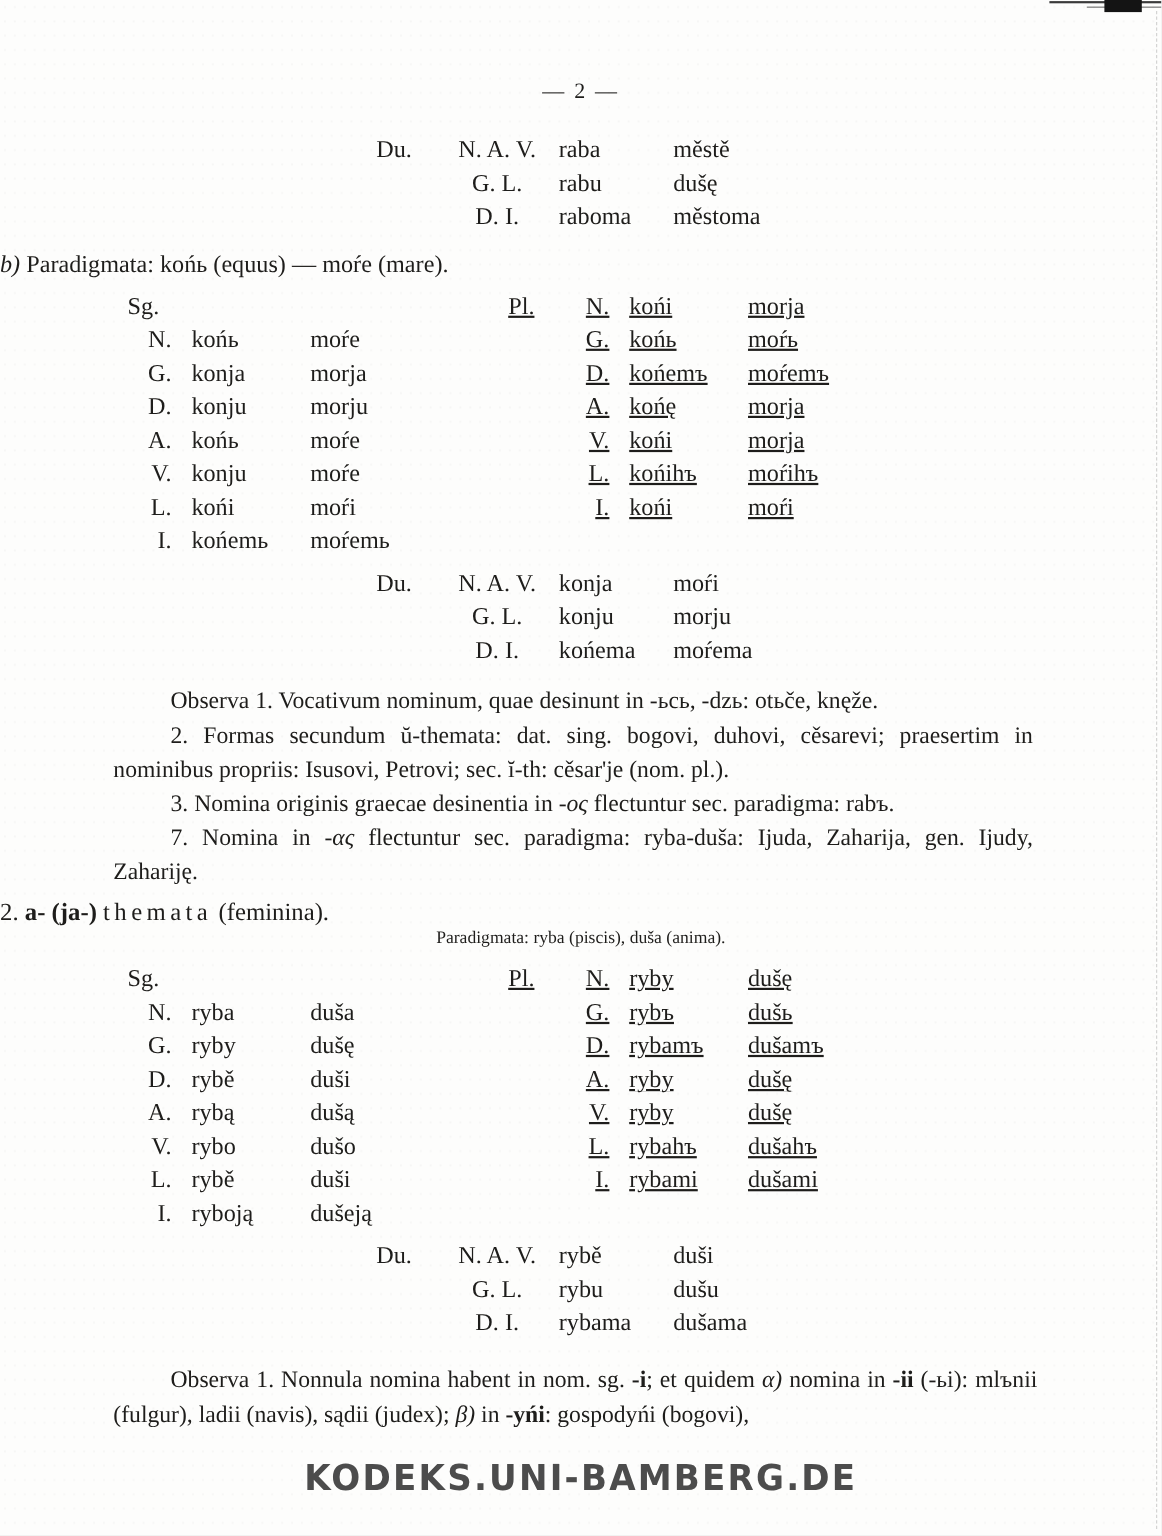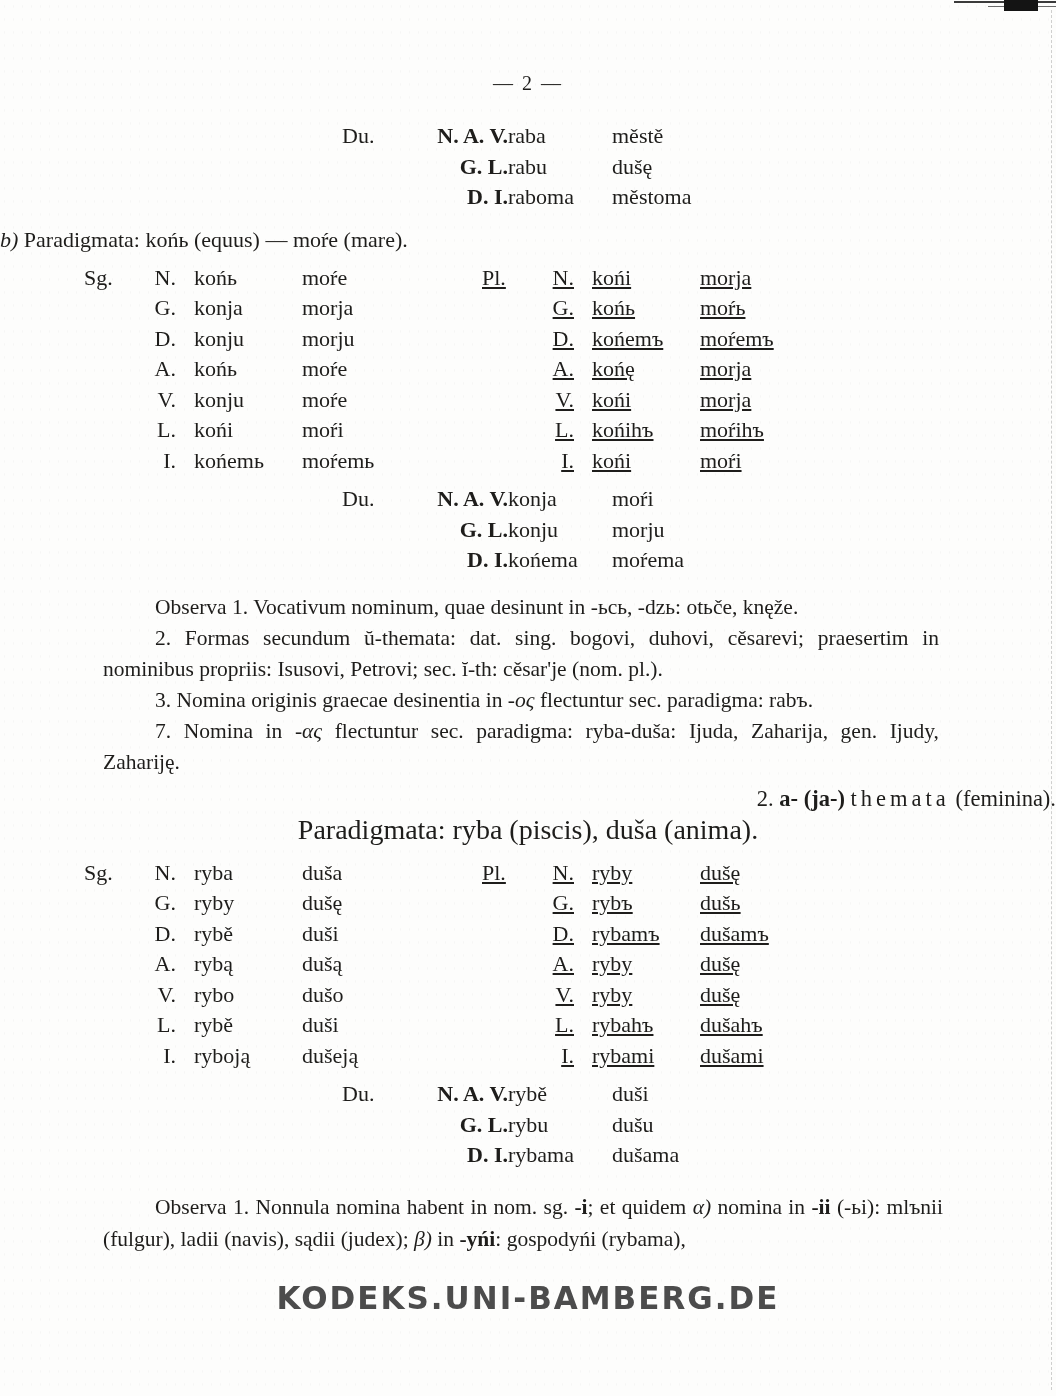--- a/index.html
+++ b/index.html
@@ -19,46 +19,46 @@
   .corner-line1 { position:absolute; top:1px; right:0; width:102px; height:2px; background:#3b3b3b; }
   .corner-line2 { position:absolute; top:6px; right:0; width:68px; height:1px; background:#6a6a6a; }
   .edge-dashes { position:absolute; top:10px; right:4px; height:1380px; width:0; border-left:1px dashed rgba(150,150,150,0.45); }
 
   .pageno { padding-top:72px; text-align:center; font-size:20px; letter-spacing:2px; }
 
   
   .du-grid { display:flex; margin-left:342px; font-size:22px; line-height:30.5px; }
   .du-label { width:54px; }
   .du-row { display:grid; grid-template-columns:112px 104px auto; }
-  .du-cases { text-align:right;font-weight:bold; }
+  .du-cases { text-align:center; }
 
   .heading-b { margin-top:14px; text-align:left; font-size:22px; }
 
   
   .paradigm { display:flex; font-size:22px; line-height:30.5px; }
   .paradigm .half { display:flex; }
-  .paradigm .half.left { margin-left:84px; }
+  .paradigm .half.left { margin-left:116px;flex-direction:column; }
   .paradigm .half.right { margin-left:58px;text-decoration:underline; }
   .num-label { width:52px; }
   .prow { display:grid; grid-template-columns:40px 126px 122px; }
   .pcase { text-align:right; }
   .pc1 { padding-left:18px; }
 
   .mt10 { margin-top:10px; }
   .mt8  { margin-top:8px; }
 
   
   .observa { margin-left:103px; width:836px; margin-top:16px; font-size:21.5px; line-height:31px; }
   .obs-p { text-align:justify; text-indent:52px; }
   .b { font-weight:700; }
   .i { font-style:italic; }
   .sp { letter-spacing:4px; }
 
-  .sec2-heading { margin-top:8px; text-align:right; font-size:22.5px; }
-  .subheading  { margin-top:2px; text-align:center; font-size:28px; }
+  .sec2-heading { margin-top:8px; text-align:left; font-size:22.5px; }
+  .subheading  { margin-top:2px; text-align:center; font-size:16px; }
 
   .observa2 { margin-left:103px; width:840px; margin-top:20px; font-size:21.5px; line-height:32px; }
 
   .watermark {
     margin-top:24px; text-align:center;
     font-family:"DejaVu Sans","Liberation Sans",sans-serif;
     font-weight:700; font-size:31px; letter-spacing:2px; color:#4c4c4c;
     transform:scaleY(1.05);
   }
 </style>
@@ -346,18 +346,18 @@
 
         <div class="du-row">
           <span class="du-cases">D. I.</span>
           <span class="du-c1">rybama</span>
           <span class="du-c2">dušama</span>
         </div>
       </div>
   </div>
 
   <div class="observa2">
-    <div class="obs-p"><span>Observa 1. Nonnula nomina habent in nom. sg. </span><span class="b">-i</span><span>; et quidem </span><span class="i">α)</span><span> nomina in </span><span class="b">-ii</span><span> (-ьi): mlъnii (fulgur), ladii (navis), sądii (judex); </span><span class="i">β)</span><span> in </span><span class="b">-yńi</span><span>: gospodyńi (rybama),</span></div>
+    <div class="obs-p"><span>Observa 1. Nonnula nomina habent in nom. sg. </span><span class="b">-i</span><span>; et quidem </span><span class="i">α)</span><span> nomina in </span><span class="b">-ii</span><span> (-ьi): mlъnii (fulgur), ladii (navis), sądii (judex); </span><span class="i">β)</span><span> in </span><span class="b">-yńi</span><span>: gospodyńi (bogovi),</span></div>
   </div>
 
   <div class="watermark">KODEKS.UNI-BAMBERG.DE</div>
 
 </div>
 
 </body></html>

